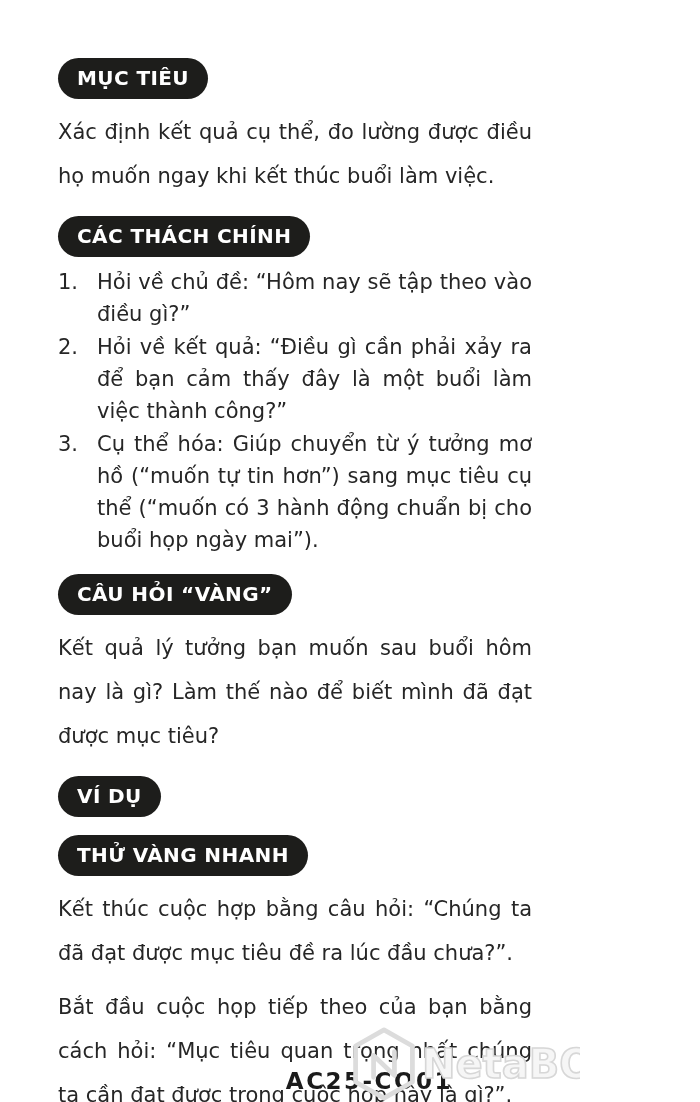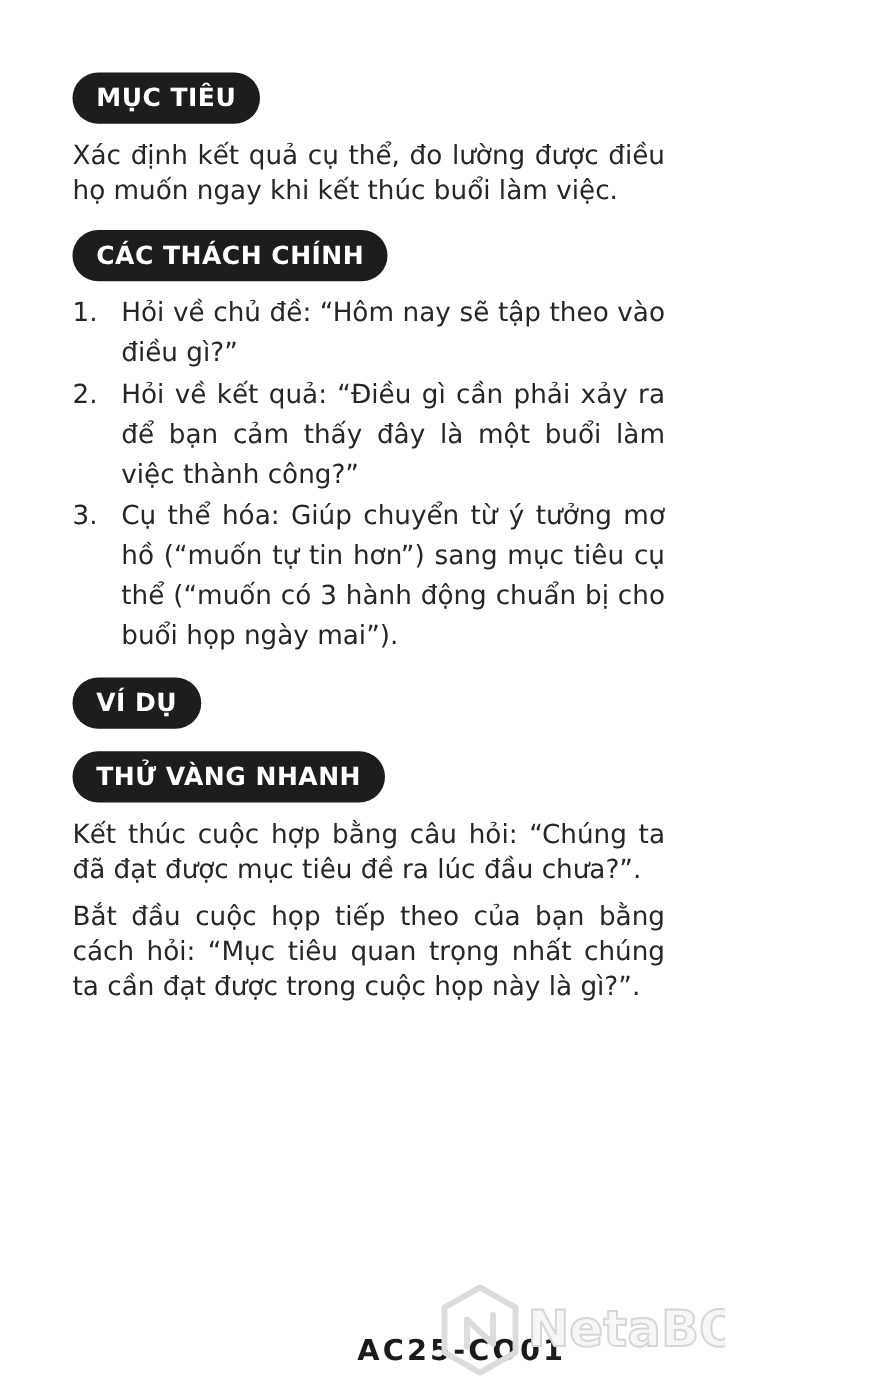--- a/index.html
+++ b/index.html
@@ -22,21 +22,21 @@
     font-size: 20px;
     font-weight: 700;
     letter-spacing: .4px;
     padding: 8px 19px 9px;
     border-radius: 21px;
     white-space: nowrap;
   }
   .body {
     margin: 11px 0 0;
     font-size: 21px;
-    line-height: 28px;
+    line-height: 44px;
     text-align: justify;
     color: #262626;
   }
   .body + .body { margin-top: 10px; }
   .steps { list-style: none; margin: 9px 0 0; padding: 0; }
   .step { display: flex; font-size: 21px; line-height: 32px; margin-top: 1px; }
   .num { width: 39px; flex: none; }
   .txt { flex: 1; text-align: justify; }
   .footer-code {
     position: absolute;
@@ -105,20 +105,24 @@
           <span class="num">2.</span>
           <span class="txt">Hỏi về kết quả: “Điều gì cần phải xảy ra để bạn cảm thấy đây là một buổi làm việc thành công?”</span>
         </li>
         <li class="step">
           <span class="num">3.</span>
           <span class="txt">Cụ thể hóa: Giúp chuyển từ ý tưởng mơ hồ (“muốn tự tin hơn”) sang mục tiêu cụ thể (“muốn có 3 hành động chuẩn bị cho buổi họp ngày mai”).</span>
         </li>
       </ol>
     </section>
 
+    <section class="sec">
+      <div class="badge">CÂU HỎI “VÀNG”</div>
+      <p class="body">Kết quả lý tưởng bạn muốn sau buổi hôm nay là gì? Làm thế nào để biết mình đã đạt được mục tiêu?</p>
+    </section>
 
     <section class="sec">
       <div class="badge">VÍ DỤ</div>
     </section>
 
     <section class="sec">
       <div class="badge">THỬ VÀNG NHANH</div>
       <p class="body">Kết thúc cuộc hợp bằng câu hỏi: “Chúng ta đã đạt được mục tiêu đề ra lúc đầu chưa?”.</p>
       <p class="body">Bắt đầu cuộc họp tiếp theo của bạn bằng cách hỏi: “Mục tiêu quan trọng nhất chúng ta cần đạt được trong cuộc họp này là gì?”.</p>
     </section>

